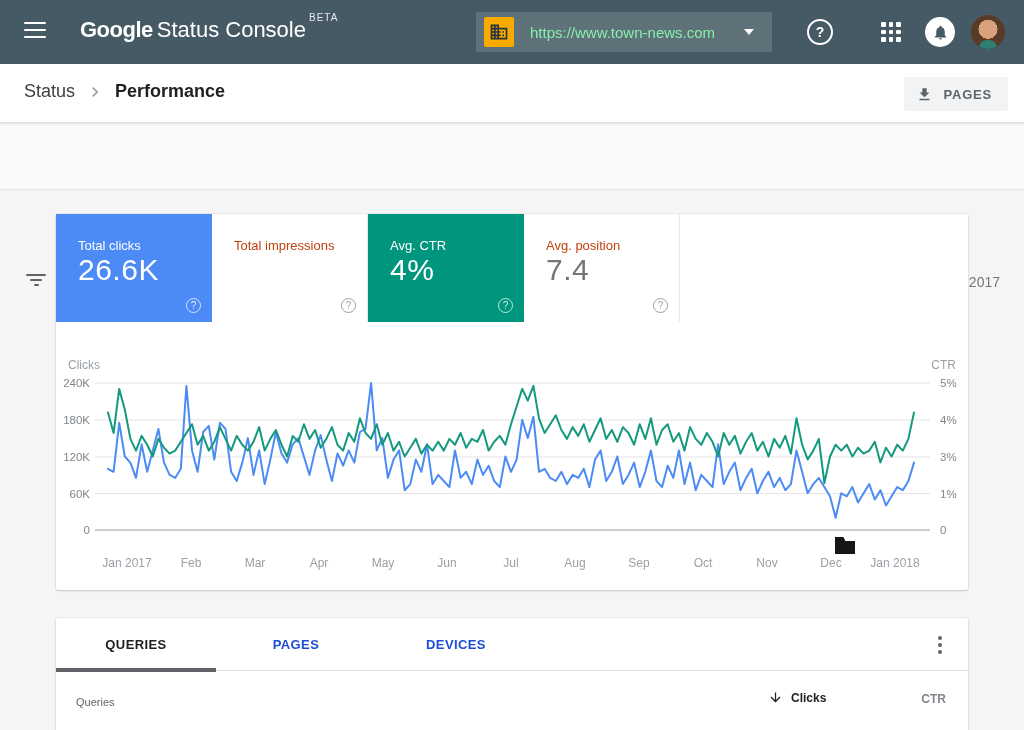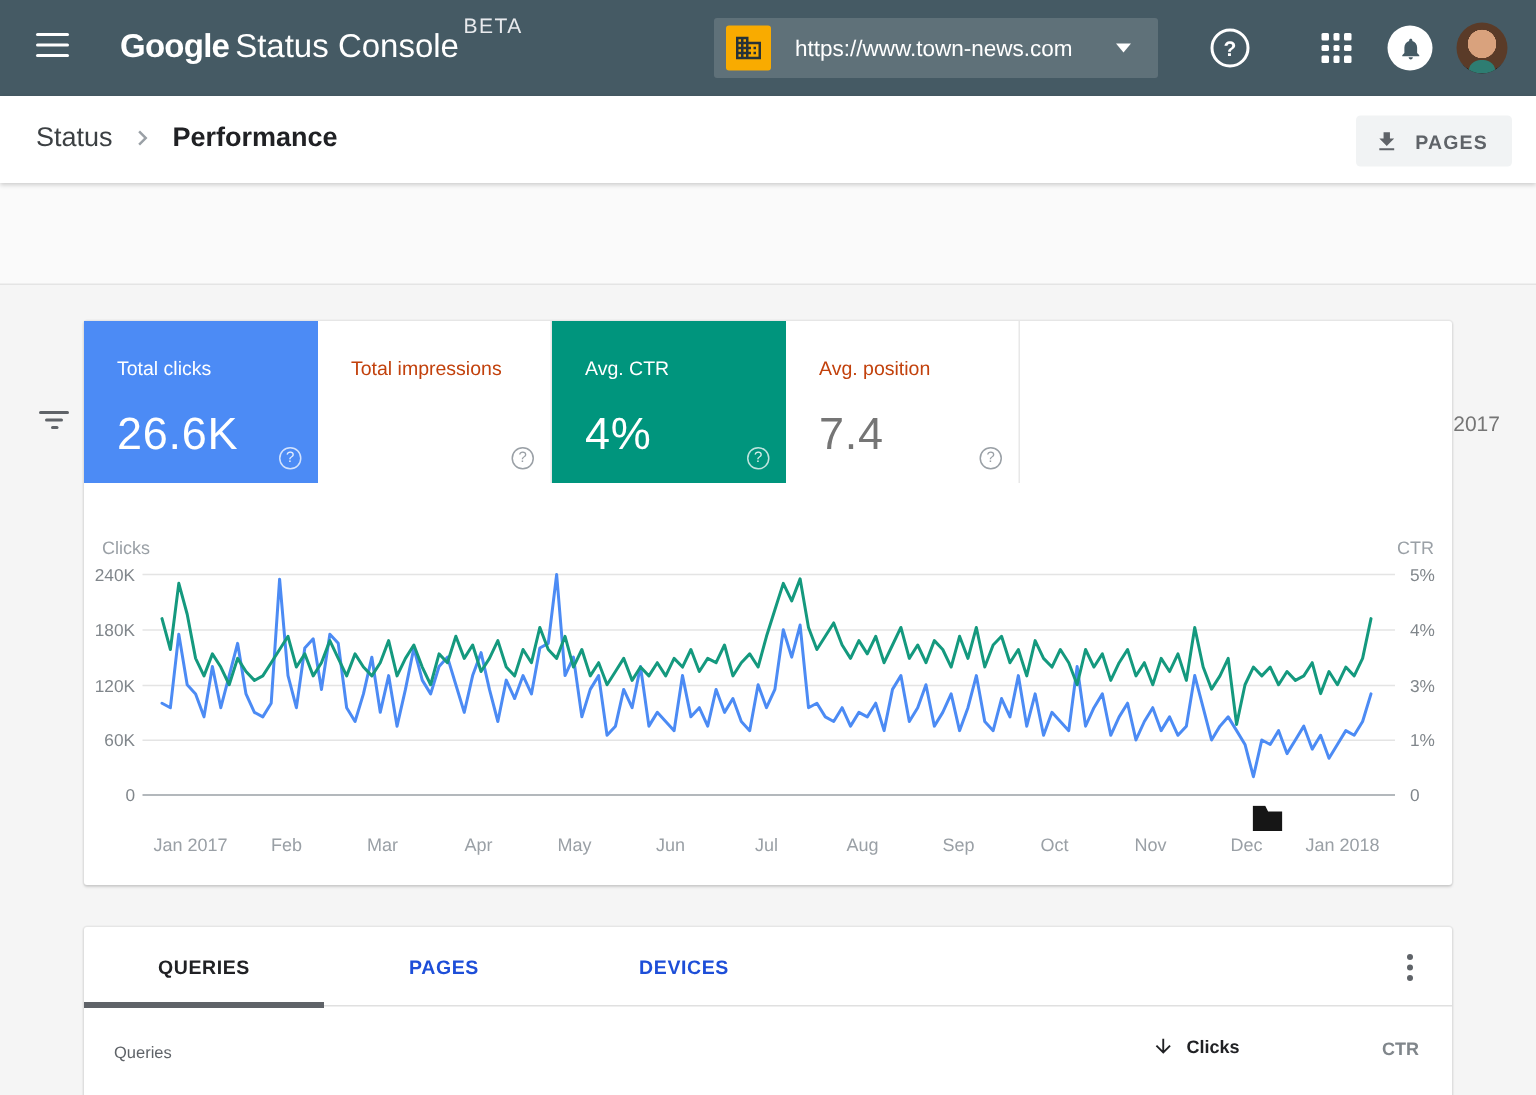--- a/index.html
+++ b/index.html
@@ -7,24 +7,24 @@
   body { font-family:"Liberation Sans", sans-serif; background:#f5f5f5; position:relative; }
   .stage { position:absolute; inset:0; width:1024px; height:730px; }
 
   
   .topbar { position:absolute; left:0; top:0; width:1024px; height:64px; background:#455a64; display:flex; align-items:center; }
   .hamburger { position:absolute; left:24px; top:22px; width:22px; height:18px; cursor:pointer; }
   .hamburger span { display:block; height:2px; background:#fff; margin-bottom:5px; border-radius:1px; }
   .logo { position:absolute; left:80px; top:17px; color:#fff; font-size:22px; white-space:nowrap; }
   .logo .g { font-weight:700; letter-spacing:-0.5px; }
   .logo .p { font-weight:400; margin-left:4px; }
-  .logo sup { font-size:14px; letter-spacing:1px; position:relative; top:-8px; margin-left:3px; color:#e8eaed; }
+  .logo sup { font-size:10px; letter-spacing:1px; position:relative; top:-8px; margin-left:3px; color:#e8eaed; }
   .prop-select { position:absolute; left:476px; top:12px; width:296px; height:40px; background:rgba(255,255,255,0.14); border-radius:2px; display:flex; align-items:center; cursor:pointer; }
   .prop-icon { width:30px; height:30px; margin-left:8px; background:#f9ab00; border-radius:2px; display:flex; align-items:center; justify-content:center; }
-  .prop-url { color:#ffffff; font-size:15px; margin-left:16px; flex:1; }
+  .prop-url { color:#86efac; font-size:15px; margin-left:16px; flex:1; }
   .caret-down { width:0; height:0; border-left:5px solid transparent; border-right:5px solid transparent; border-top:6px solid #fff; margin-right:18px; }
   .help-btn { position:absolute; left:807px; top:19px; width:26px; height:26px; border:2px solid #fff; border-radius:50%; color:#fff; font-size:14px; font-weight:700; display:flex; align-items:center; justify-content:center; cursor:pointer; }
   .apps-btn { position:absolute; left:881px; top:22px; width:20px; height:20px; display:grid; grid-template-columns:repeat(3,4.5px); grid-template-rows:repeat(3,4.5px); gap:3px; cursor:pointer; }
   .apps-btn i { background:#fff; border-radius:1px; }
   .bell-btn { position:absolute; left:925px; top:17px; width:30px; height:30px; background:#fff; border-radius:50%; display:flex; align-items:center; justify-content:center; cursor:pointer; }
   .avatar { position:absolute; left:971px; top:15px; width:34px; height:34px; border-radius:50%; cursor:pointer; overflow:hidden;
     background: radial-gradient(circle at 50% 42%, #d9a27d 0 36%, #5a3b28 37% 72%, #2b1d14 73%); }
   .avatar::after { content:""; position:absolute; left:8px; bottom:0; width:18px; height:9px; background:#2e7d72; border-radius:8px 8px 0 0; }
 
   
@@ -44,21 +44,21 @@
   .new-btn { position:absolute; left:370px; top:145px; height:30px; display:flex; align-items:center; gap:10px; color:#5f6368; font-size:13px; font-weight:700; letter-spacing:0.5px; cursor:pointer; }
   .new-btn .plus { font-size:21px; font-weight:400; color:#5f6368; line-height:1; }
   .last-updated { position:absolute; right:24px; top:152px; font-size:14px; color:#757575; }
 
   
   .panel { position:absolute; background:#fff; border-radius:2px; box-shadow:0 1px 2px rgba(0,0,0,0.15), 0 0 0 1px rgba(0,0,0,0.04); }
   .chart-panel { left:56px; top:214px; width:912px; height:376px; }
   .metric-row { position:absolute; left:0; top:0; width:912px; height:108px; display:flex; }
   .metric-card { width:156px; height:108px; position:relative; padding:24px 0 0 22px; cursor:pointer; }
   .metric-card .m-label { font-size:13px; }
-  .metric-card .m-value { font-size:30px; font-weight:400; margin-top:20px; letter-spacing:0.5px; }
+  .metric-card .m-value { font-size:30px; font-weight:400; margin-top:0; letter-spacing:0.5px; }
   .metric-card .q { position:absolute; right:11px; bottom:9px; width:15px; height:15px; border-radius:50%; font-size:10px; display:flex; align-items:center; justify-content:center; }
   .metric-card.dark .m-label, .metric-card.dark .m-value { color:#fff; }
   .metric-card.dark .q { border:1px solid rgba(255,255,255,0.75); color:rgba(255,255,255,0.85); }
   .metric-card.light .m-label { color:#c2410c; }
   .metric-card.light .m-value { color:#757575; }
   .metric-card.light .q { border:1px solid #9aa0a6; color:#9aa0a6; }
   .metric-card.light { border-right:1px solid #e8e8e8; }
   #perf-chart { position:absolute; left:0; top:108px; }
 
   .cursor-artifact { position:absolute; left:779px; top:323px; width:20px; height:17px; background:#161616;

